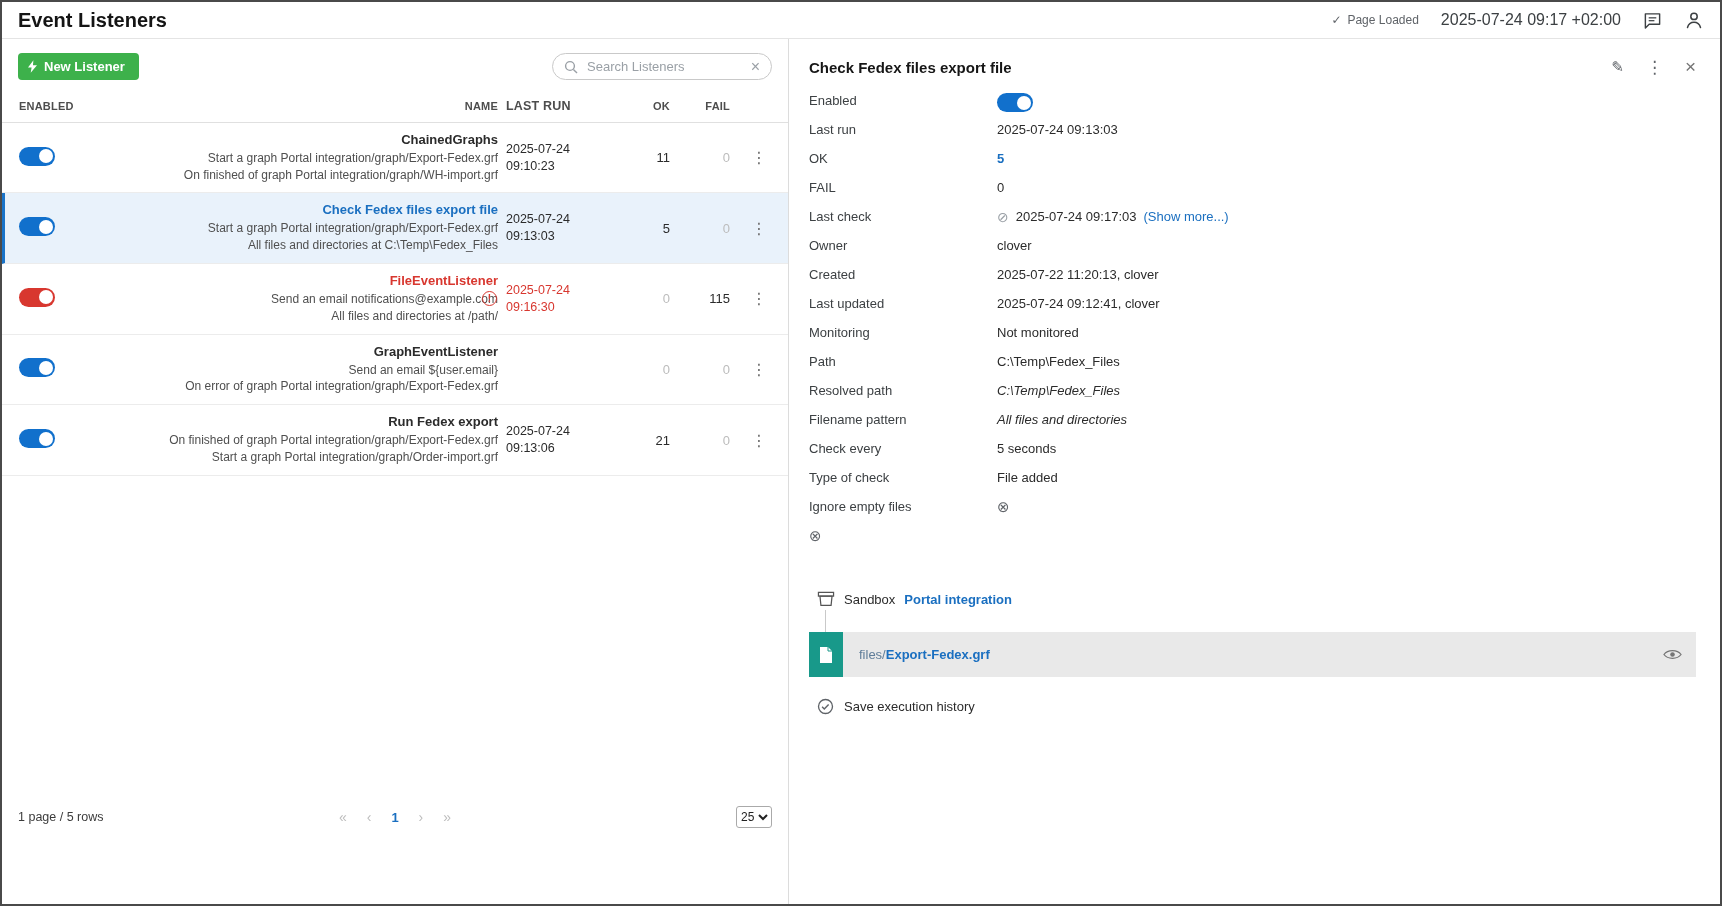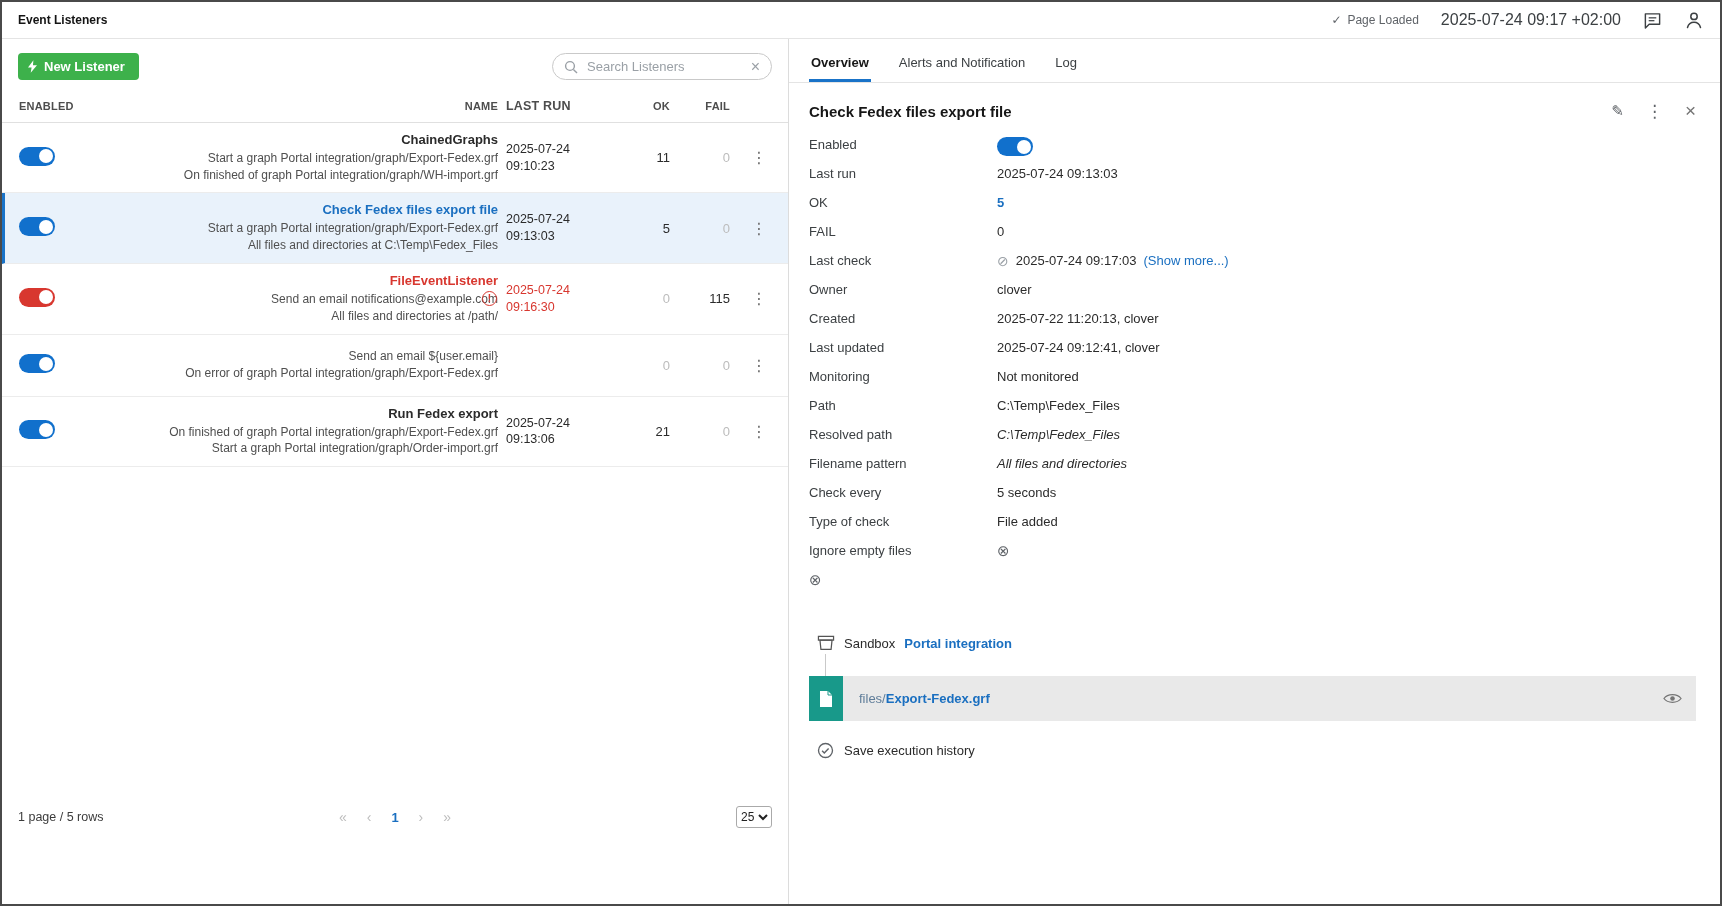--- a/index.html
+++ b/index.html
@@ -2,21 +2,21 @@
 <html><head>
 <meta charset="utf-8">
 <style>
   * { box-sizing: border-box; }
   html,body { margin:0; padding:0; }
   body { font-family:"Liberation Sans","DejaVu Sans",sans-serif; font-size:13px; color:#2b2b2b; background:#fff; }
   .app { width:1722px; height:906px; border:2px solid #4a4a4a; display:flex; flex-direction:column; overflow:hidden; background:#fff; }
 
   
   .topbar { flex:0 0 37px; display:flex; align-items:center; justify-content:space-between; padding:0 16px; border-bottom:1px solid #e4e4e4; }
-  .topbar h1 { font-size:12px; margin:0; font-weight:700; color:#141414; }
+  .topbar h1 { font-size:20px; margin:0; font-weight:700; color:#141414; }
   .topbar-right { display:flex; align-items:center; gap:22px; }
   .status { display:flex; gap:6px; color:#5f6368; font-size:12px; align-items:center; }
   .timestamp { font-size:16px; color:#3c4043; }
   .icon-btn { display:flex; cursor:pointer; align-items:center; }
 
   .main { flex:1; display:flex; min-height:0; }
 
   
   .left-panel { flex:0 0 787px; width:787px; border-right:1px solid #dcdcdc; display:flex; flex-direction:column; padding-bottom:66px; }
   .toolbar { display:flex; justify-content:space-between; align-items:center; padding:14px 16px 12px; }
@@ -213,20 +213,21 @@
           </div>
             </div>
           <div class="col-ok num muted">0</div>
           <div class="col-fail num">115</div>
           <div class="col-menu"><span class="kebab">⋮</span></div>
         </div>
 
         <div class="lrow">
           <div class="col-enabled"><span class="toggle"></span></div>
           <div class="col-name">
+            <div class="lname">GraphEventListener</div>
             <div class="lsub">Send an email ${user.email}</div>
             <div class="lsub">On error of graph Portal integration/graph/Export-Fedex.grf</div>
           </div>
           <div class="col-lastrun">
               <div class="lastrun-wrap">
                 <div class="lastrun-text">
             <div></div>
             <div></div>
           </div>
               </div>
@@ -268,25 +269,20 @@
           <span class="pg">»</span>
         </div>
         <select>
           <option>25</option>
         </select>
       </div>
     </section>
 
     <section class="right-panel">
 
-      <nav class="tabs">
-        <div class="tab active">Overview</div>
-        <div class="tab">Alerts and Notification</div>
-        <div class="tab">Log</div>
-      </nav>
 
       <div class="detail-head">
         <h2>Check Fedex files export file</h2>
         <div class="head-icons">
           <span class="icon-edit">✎</span>
           <span class="icon-kebab">⋮</span>
           <span class="icon-close">×</span>
         </div>
       </div>
 

